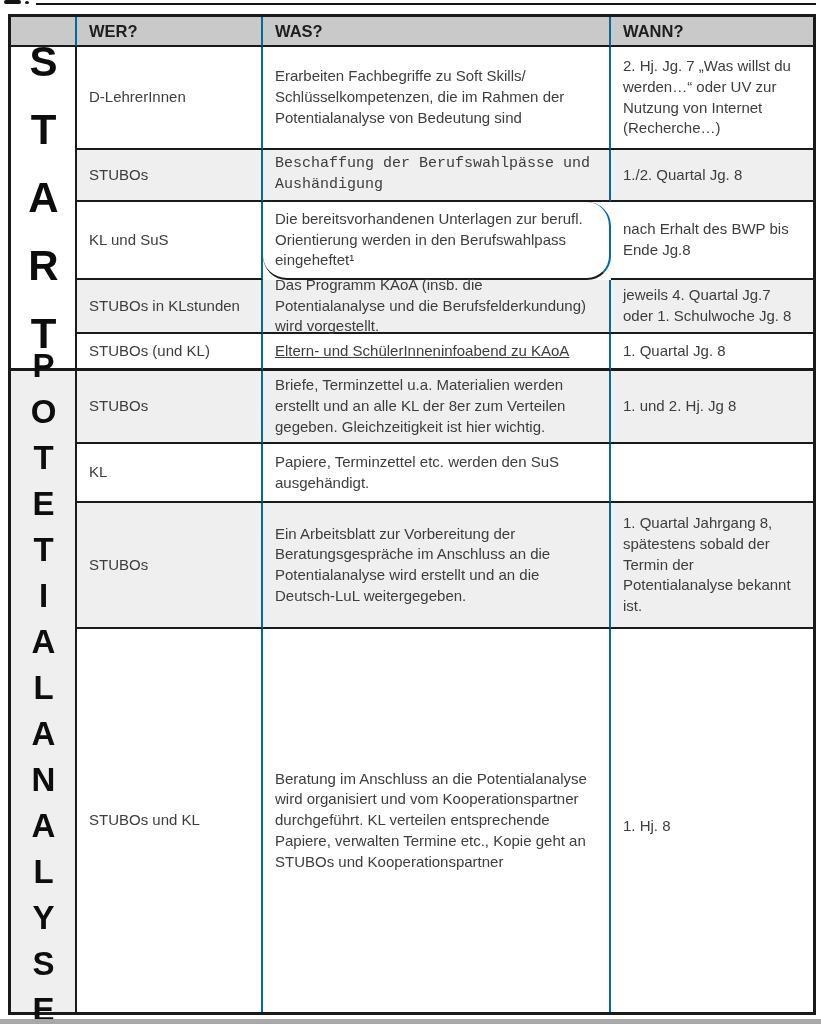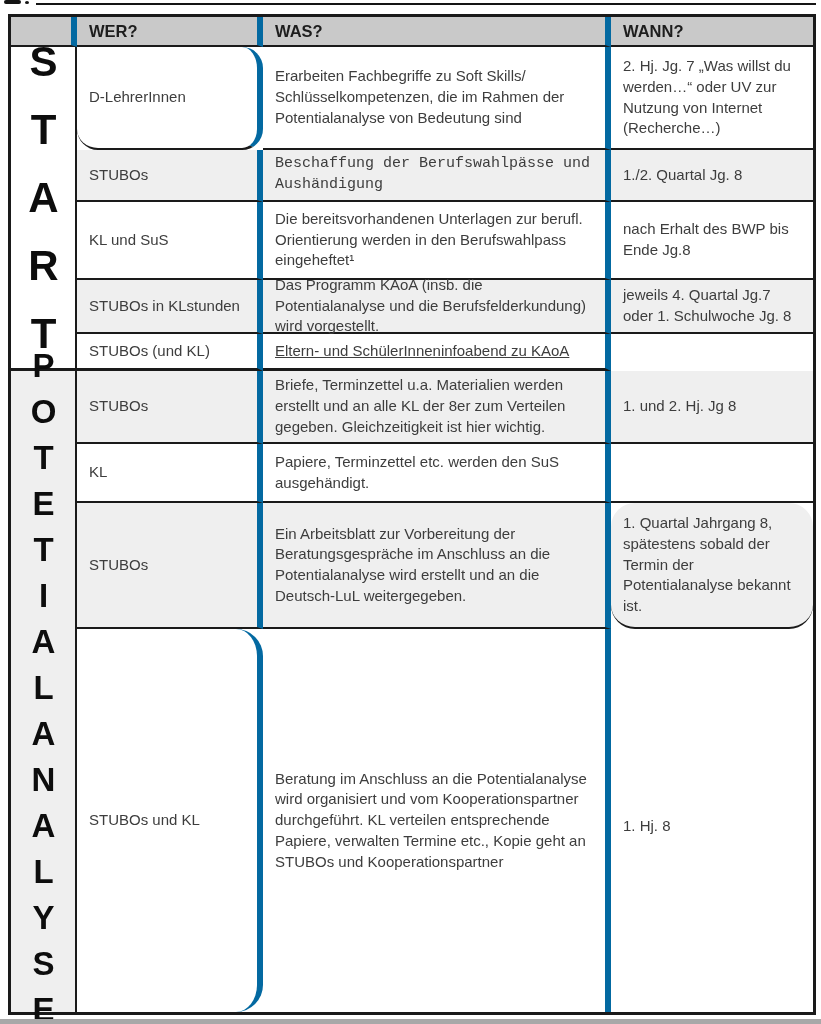--- a/index.html
+++ b/index.html
@@ -16,21 +16,21 @@
 
   .grid{
     position:absolute;left:8px;top:14px;width:808px;height:1001px;
     box-sizing:border-box;border:3px solid #1a1a1a;background:#ffffff;
     display:grid;
     grid-template-columns:66px 186px 348px 202px;
     grid-template-rows:30px 103px 52px 78px 54px 37px 73px 59px 126px 1fr;
   }
   .cell{
     box-sizing:border-box;
-    border-right:6px solid #0369a1;
+    border-right:2px solid #0369a1;
     border-bottom:2px solid #1a1a1a;
     display:flex;align-items:center;
     color:#3d3d3d;font-size:15px;line-height:1.38;
     padding:8px 14px 8px 12px;
   }
   .c4{border-right:none;}
   .lastrow{border-bottom:none;}
   .divider{border-bottom-width:3px;}
   .hdr{background:#c9c9c9;color:#1d1d1d;font-weight:bold;font-size:16.5px;padding-top:2px;padding-bottom:2px;}
   .alt{background:#efefef;}
@@ -59,53 +59,54 @@
 
   <div class="cell hdr" style="grid-row:1;grid-column:1;"></div>
   <div class="cell hdr" style="grid-row:1;grid-column:2;">WER?</div>
   <div class="cell hdr" style="grid-row:1;grid-column:3;">WAS?</div>
   <div class="cell hdr c4" style="grid-row:1;grid-column:4;">WANN?</div>
 
   <div class="vlabel-cell sec1" style="grid-row:2 / 7;grid-column:1;">
     <div class="vlabel v-start">START</div>
   </div>
 
-  <div class="cell white" style="grid-row:2;grid-column:2;border-radius:21px;">D-LehrerInnen</div>
+  <div class="cell white" style="grid-row:2;grid-column:2;">D-LehrerInnen</div>
   <div class="cell white" style="grid-row:2;grid-column:3;">Erarbeiten Fachbegriffe zu Soft Skills/ Schlüsselkompetenzen, die im Rahmen der Potentialanalyse von Bedeutung sind</div>
   <div class="cell white c4" style="grid-row:2;grid-column:4;">2. Hj. Jg. 7 „Was willst du werden…“ oder UV zur Nutzung von Internet (Recherche…)</div>
 
   <div class="cell alt" style="grid-row:3;grid-column:2;">STUBOs</div>
   <div class="cell alt" style="grid-row:3;grid-column:3;font-family:Liberation Mono, monospace;">Beschaffung der Berufswahlpässe und Aushändigung</div>
   <div class="cell alt c4" style="grid-row:3;grid-column:4;">1./2. Quartal Jg. 8</div>
 
   <div class="cell white" style="grid-row:4;grid-column:2;">KL und SuS</div>
-  <div class="cell white" style="grid-row:4;grid-column:3;">Die bereitsvorhandenen Unterlagen zur berufl. Orientierung werden in den Berufswahlpass eingeheftet¹</div>
+  <div class="cell white" style="grid-row:4;grid-column:3;border-radius:24px;">Die bereitsvorhandenen Unterlagen zur berufl. Orientierung werden in den Berufswahlpass eingeheftet¹</div>
   <div class="cell white c4" style="grid-row:4;grid-column:4;">nach Erhalt des BWP bis Ende Jg.8</div>
 
   <div class="cell alt" style="grid-row:5;grid-column:2;">STUBOs in KLstunden</div>
   <div class="cell alt" style="grid-row:5;grid-column:3;">Das Programm KAoA (insb. die Potentialanalyse und die Berufsfelderkundung)  wird vorgestellt.</div>
   <div class="cell alt c4" style="grid-row:5;grid-column:4;">jeweils 4. Quartal Jg.7 oder 1. Schulwoche Jg. 8</div>
 
   <div class="cell white divider" style="grid-row:6;grid-column:2;">STUBOs (und KL)</div>
   <div class="cell white divider" style="grid-row:6;grid-column:3;text-decoration:underline;">Eltern- und SchülerInneninfoabend zu KAoA</div>
+  <div class="cell white divider c4" style="grid-row:6;grid-column:4;">1. Quartal Jg. 8</div>
 
   <div class="vlabel-cell sec2" style="grid-row:7 / 11;grid-column:1;">
     <div class="vlabel v-pote">POTETIALANALYSE</div>
   </div>
 
   <div class="cell alt" style="grid-row:7;grid-column:2;">STUBOs</div>
   <div class="cell alt" style="grid-row:7;grid-column:3;">Briefe, Terminzettel u.a. Materialien werden erstellt und an alle KL der 8er zum Verteilen gegeben. Gleichzeitigkeit ist hier wichtig.</div>
   <div class="cell alt c4" style="grid-row:7;grid-column:4;">1. und 2. Hj. Jg 8</div>
 
   <div class="cell white" style="grid-row:8;grid-column:2;">KL</div>
   <div class="cell white" style="grid-row:8;grid-column:3;">Papiere, Terminzettel etc. werden den SuS ausgehändigt.</div>
   <div class="cell white c4" style="grid-row:8;grid-column:4;"></div>
 
   <div class="cell alt" style="grid-row:9;grid-column:2;">STUBOs</div>
   <div class="cell alt" style="grid-row:9;grid-column:3;">Ein Arbeitsblatt zur Vorbereitung der Beratungsgespräche im Anschluss an die Potentialanalyse wird erstellt und an die Deutsch-LuL weitergegeben.</div>
-  <div class="cell alt c4" style="grid-row:9;grid-column:4;border-radius:24px;">1. Quartal Jahrgang 8, spätestens sobald der Termin der Potentialanalyse bekannt ist.</div>
+  <div class="cell alt c4" style="grid-row:9;grid-column:4;">1. Quartal Jahrgang 8, spätestens sobald der Termin der Potentialanalyse bekannt ist.</div>
 
-  <div class="cell white lastrow" style="grid-row:10;grid-column:2;border-radius:27px;">STUBOs und KL</div>
+  <div class="cell white lastrow" style="grid-row:10;grid-column:2;">STUBOs und KL</div>
   <div class="cell white lastrow" style="grid-row:10;grid-column:3;">Beratung im Anschluss an die Potentialanalyse wird organisiert und vom Kooperationspartner durchgeführt. KL verteilen entsprechende Papiere, verwalten Termine etc., Kopie geht an STUBOs und Kooperationspartner</div>
   <div class="cell white lastrow c4" style="grid-row:10;grid-column:4;margin-top:12px;">1. Hj. 8</div>
 </div>
 
 <div class="bottom-strip"></div>
 
 </body></html>

